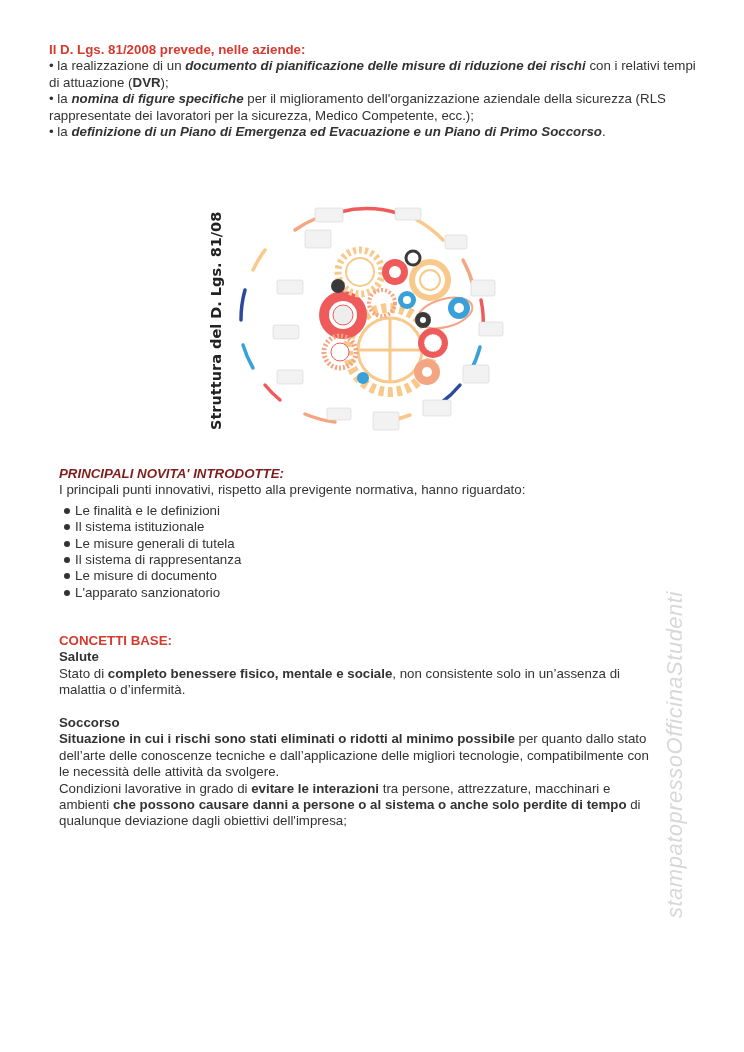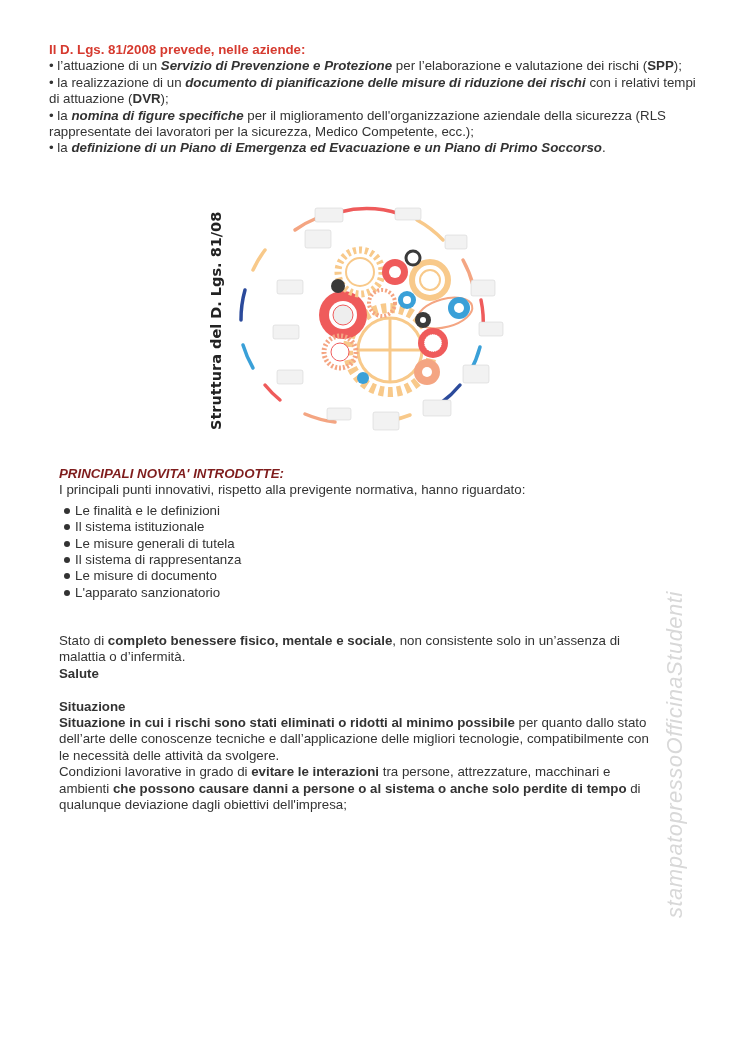--- a/index.html
+++ b/index.html
@@ -28,21 +28,20 @@
 
   .watermark { position: absolute; left: 662px; top: 918px; transform-origin: 0 0; transform: rotate(-90deg);
                font-family: "Liberation Sans", sans-serif; font-style: italic; font-size: 22px; color: #d8d8d8;
                white-space: nowrap; letter-spacing: 0.5px; }
 </style>
 </head>
 <body>
 
 <div class="block1 txt">
   <p class="red">Il D. Lgs. 81/2008 prevede, nelle aziende:</p>
-  <p><span>• l’attuazione di un </span><span class="bi">Servizio di Prevenzione e Protezione</span><span> per l’elaborazione e valutazione dei rischi (</span><b>SPP</b><span>);</span></p>
   <p><span>• la realizzazione di un </span><span class="bi">documento di pianificazione delle misure di riduzione dei rischi</span><span> con i relativi tempi di attuazione (</span><b>DVR</b><span>);</span></p>
   <p><span>• la </span><span class="bi">nomina di figure specifiche</span><span> per il miglioramento dell'organizzazione aziendale della sicurezza (RLS rappresentate dei lavoratori per la sicurezza, Medico Competente, ecc.);</span></p>
   <p><span>• la </span><span class="bi">definizione di un Piano di Emergenza ed Evacuazione e un Piano di Primo Soccorso</span><span>.</span></p>
 </div>
 
 <div class="fig-title">Struttura del D. Lgs. 81/08</div>
 <svg class="figure" viewBox="0 0 300 235" xmlns="http://www.w3.org/2000/svg">
   <g fill="none" stroke-width="3.5" stroke-linecap="round">
     <path d="M135,12 A108,108 0 0,1 195,14" stroke="#ef5b5b"></path>
     <path d="M212,20 A108,108 0 0,1 238,40" stroke="#f8c98a"></path>
@@ -123,21 +122,22 @@
     <li><span class="dot"></span><span>Le finalità e le definizioni</span></li>
     <li><span class="dot"></span><span>Il sistema istituzionale</span></li>
     <li><span class="dot"></span><span>Le misure generali di tutela</span></li>
     <li><span class="dot"></span><span>Il sistema di rappresentanza</span></li>
     <li><span class="dot"></span><span>Le misure di documento</span></li>
     <li><span class="dot"></span><span>L'apparato sanzionatorio</span></li>
   </ul>
 </div>
 
 <div class="block3 txt">
+  <p class="red">CONCETTI BASE:</p>
+  <p><b>Salute</b></p>
   <p><span>Stato di </span><b>completo benessere fisico, mentale e sociale</b><span>, non consistente solo in un’assenza di malattia o d’infermità.</span></p>
-  <p><b>Salute</b></p>
   <div class="gap"></div>
-  <p><b>Situazione</b></p>
+  <p><b>Soccorso</b></p>
   <p><b>Situazione in cui i rischi sono stati eliminati o ridotti al minimo possibile</b><span> per quanto dallo stato dell’arte delle conoscenze tecniche e dall’applicazione delle migliori tecnologie, compatibilmente con le necessità delle attività da svolgere.</span></p>
   <p><span>Condizioni lavorative in grado di </span><b>evitare le interazioni</b><span> tra persone, attrezzature, macchinari e ambienti </span><b>che possono causare danni a persone o al sistema o anche solo perdite di tempo</b><span> di qualunque deviazione dagli obiettivi dell'impresa;</span></p>
 </div>
 
 <div class="watermark">stampatopressoOfficinaStudenti</div>
 
 </body></html>

